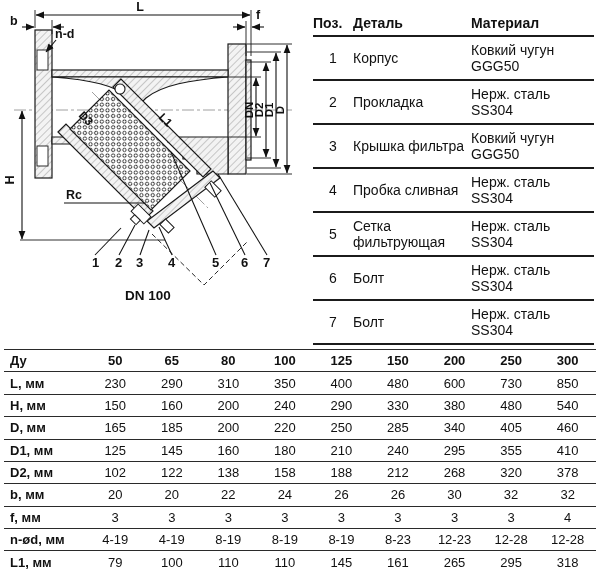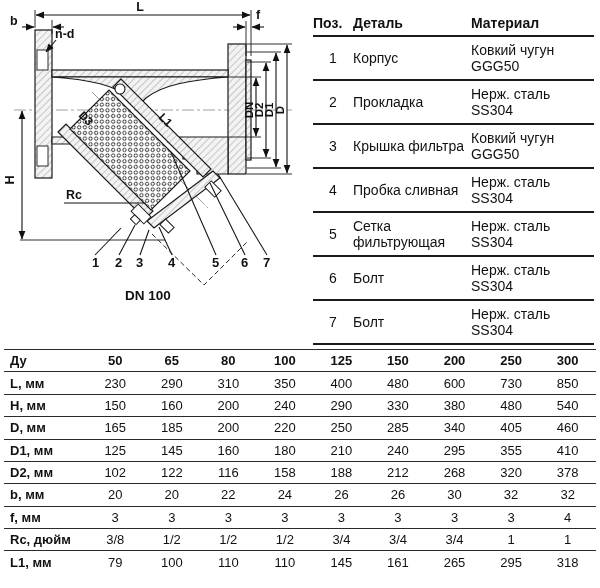--- a/index.html
+++ b/index.html
@@ -258,21 +258,21 @@
           <td>210</td>
           <td>240</td>
           <td>295</td>
           <td>355</td>
           <td>410</td>
         </tr>
         <tr>
           <td>D2, мм</td>
           <td>102</td>
           <td>122</td>
-          <td>116</td>
+          <td>138</td>
           <td>158</td>
           <td>188</td>
           <td>212</td>
           <td>268</td>
           <td>320</td>
           <td>378</td>
         </tr>
         <tr>
           <td>b, мм</td>
           <td>20</td>
@@ -291,30 +291,30 @@
           <td>3</td>
           <td>3</td>
           <td>3</td>
           <td>3</td>
           <td>3</td>
           <td>3</td>
           <td>3</td>
           <td>4</td>
         </tr>
         <tr>
-          <td>Rc, дюйм</td>
-          <td>3/8</td>
-          <td>1/2</td>
-          <td>1/2</td>
-          <td>1/2</td>
-          <td>3/4</td>
-          <td>3/4</td>
-          <td>3/4</td>
-          <td>1</td>
-          <td>1</td>
+          <td>n-ød, мм</td>
+          <td>4-19</td>
+          <td>4-19</td>
+          <td>8-19</td>
+          <td>8-19</td>
+          <td>8-19</td>
+          <td>8-23</td>
+          <td>12-23</td>
+          <td>12-28</td>
+          <td>12-28</td>
         </tr>
         <tr>
           <td>L1, мм</td>
           <td>79</td>
           <td>100</td>
           <td>110</td>
           <td>110</td>
           <td>145</td>
           <td>161</td>
           <td>265</td>

